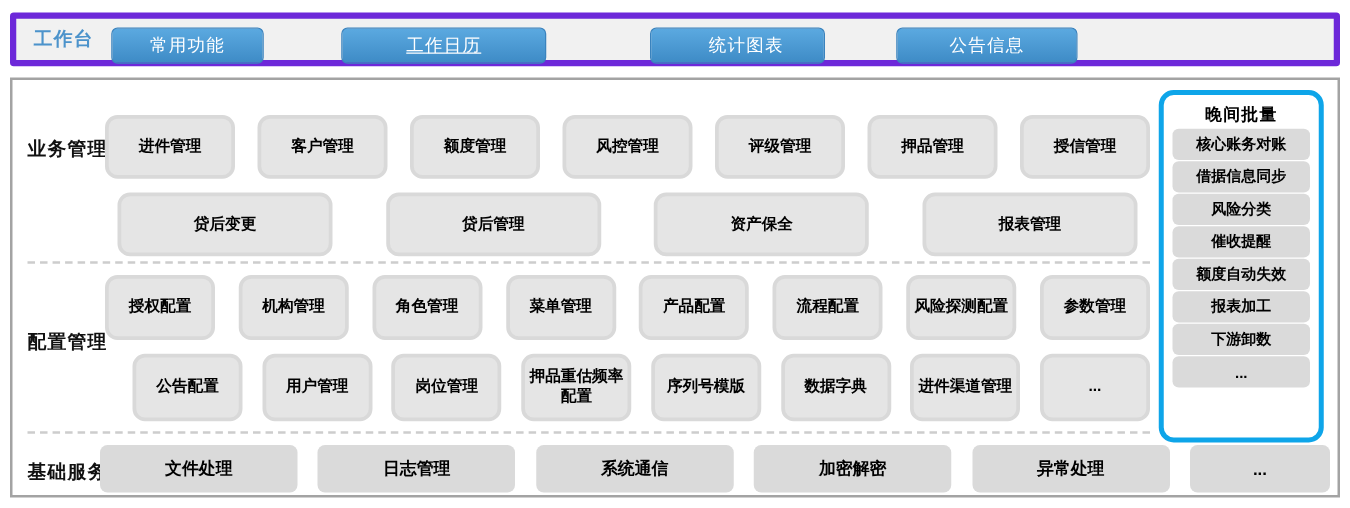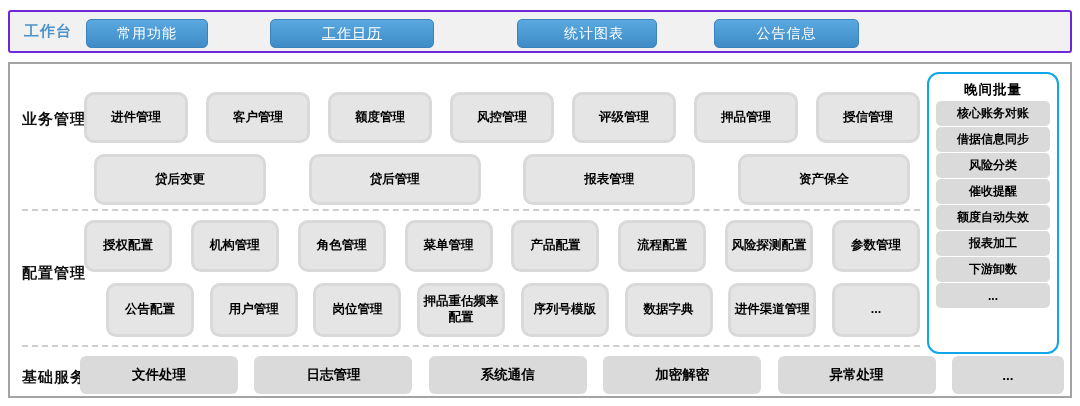--- a/index.html
+++ b/index.html
@@ -3,21 +3,21 @@
 <meta charset="utf-8">
 <style>
   * { margin:0; padding:0; box-sizing:border-box; }
   html,body { background:#ffffff; }
   body { font-family:"Liberation Sans","DejaVu Sans",sans-serif; }
   .stage { position:relative; width:1080px; height:406px; background:#ffffff; overflow:hidden; }
 
   
   .topbar {
     position:absolute; left:8px; top:10px; width:1064px; height:43px;
-    background:#F1F1F1; border:2px solid #6d28d9; border-radius:3px;
+    background:#F1F1F1; border:5px solid #6d28d9; border-radius:3px;
   }
   .wb-label {
     position:absolute; left:14px; top:0; height:100%; display:flex; align-items:center;
     color:#4C93CB; font-size:15px; font-weight:600; letter-spacing:1px;
   }
   .wb-buttons { position:absolute; inset:0; }
   .wb-btn {
     position:absolute; top:7px; height:29px; border-radius:5px;
     background:linear-gradient(#5BA9E0,#3E8BC6); border:1px solid #3A83BE;
     color:#ffffff; font-size:14px; letter-spacing:1px;
@@ -69,21 +69,21 @@
     background:#DADADA; border-radius:6px;
     display:flex; align-items:center; justify-content:center; text-align:center;
     font-size:13.5px; font-weight:700; color:#000000;
   }
   .base-row .gbox { width:158px; }
   .base-row .gbox:last-child { width:112px; }
 
   
   .batch {
     position:absolute; top:8px; right:11px; width:132px; height:282px;
-    background:#ffffff; border:2px solid #0ea5e9; border-radius:12px;
+    background:#ffffff; border:4px solid #0ea5e9; border-radius:12px;
     padding:4px 7px 0 7px;
   }
   .batch-title { text-align:center; font-size:13.5px; font-weight:700; color:#000; padding:3px 0 1px; letter-spacing:1px; }
   .batch-item {
     height:25px; margin-top:1px; background:#DADADA; border-radius:5px;
     display:flex; align-items:center; justify-content:center;
     font-size:12px; font-weight:700; color:#000000;
   }
 </style>
 </head>
@@ -116,22 +116,22 @@
         <div class="bbox">风控管理</div>
         <div class="bbox">评级管理</div>
         <div class="bbox">押品管理</div>
         <div class="bbox">授信管理</div>
       </div>
 
     <div class="row biz2">
 
     <div class="bbox">贷后变更</div>
         <div class="bbox">贷后管理</div>
+        <div class="bbox">资产保全</div>
         <div class="bbox">报表管理</div>
-        <div class="bbox">资产保全</div>
       </div>
 
     <div class="dash dash1"></div>
 
     <div class="row cfg1">
 
     <div class="bbox">授权配置</div>
         <div class="bbox">机构管理</div>
         <div class="bbox">角色管理</div>
         <div class="bbox">菜单管理</div>

